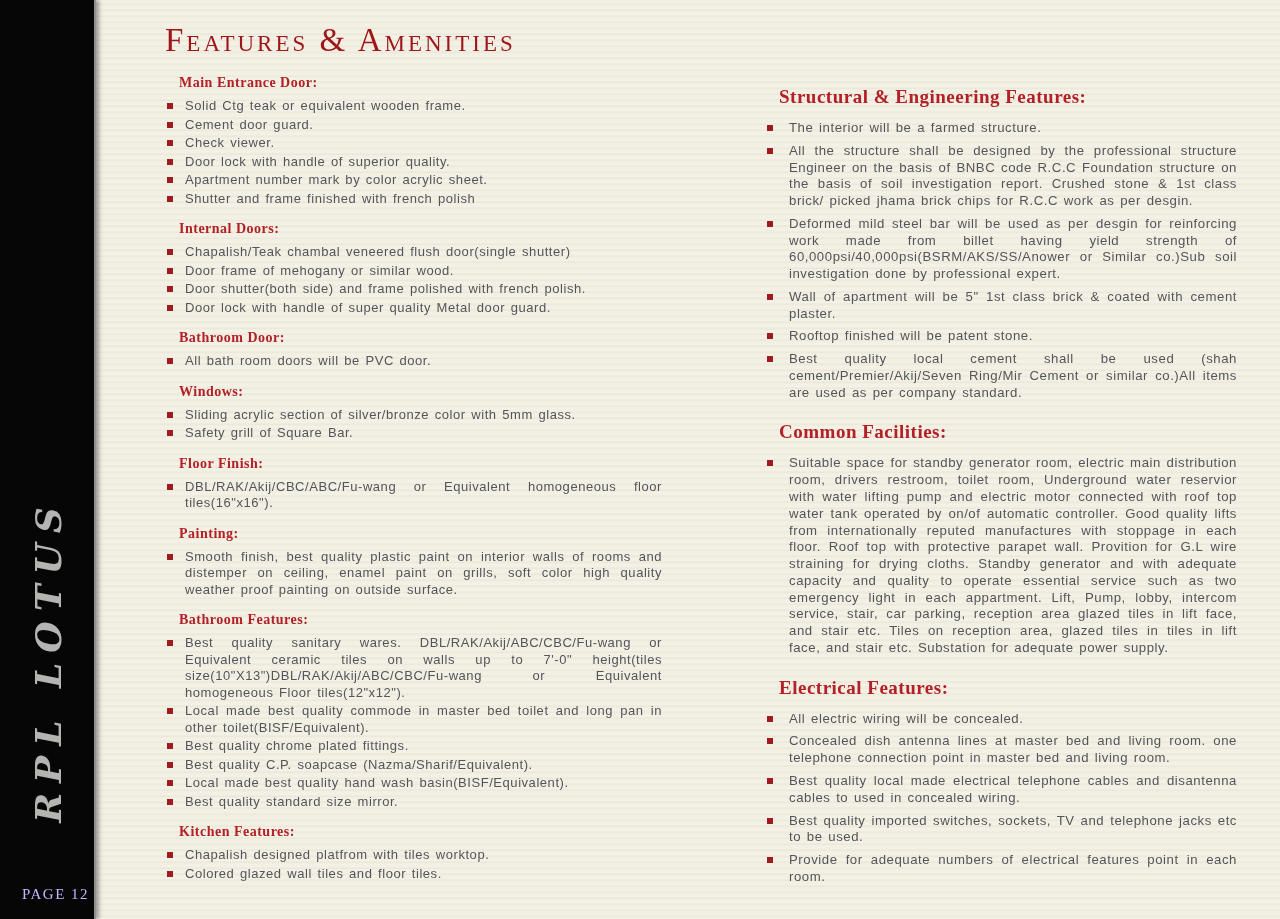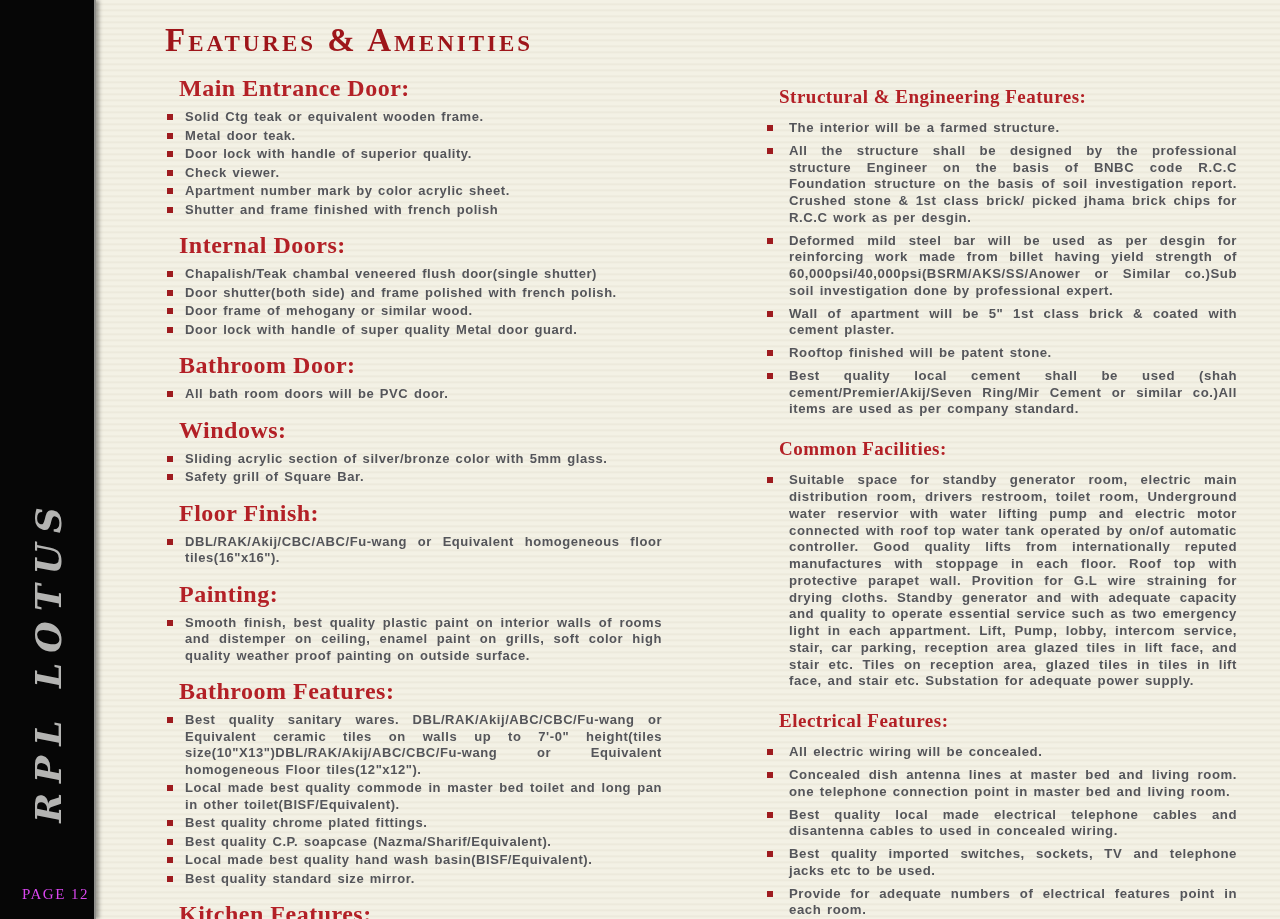--- a/index.html
+++ b/index.html
@@ -36,46 +36,46 @@
     white-space:nowrap;
     font-family:"DejaVu Serif", serif;
     font-style:italic;font-weight:700;
     font-size:36px;letter-spacing:10px;
     color:#b4b4b2;
   }
   .page-label{
     position:absolute;left:22px;bottom:16px;
     font-family:"Liberation Serif", serif;
     font-size:15px;letter-spacing:1.5px;
-    color:#d946ef;
+    color:#c4b5fd;
   }
   
   .col{position:absolute;color:var(--body-gray);}
   .col-left{left:165px;top:22px;width:497px;}
   .col-right{left:765px;top:66px;width:472px;}
   .doc-title{
     font-family:"Liberation Serif", serif;
     font-variant:small-caps;
-    font-weight:700;
+    font-weight:400;
     font-size:33px;
     letter-spacing:3px;
     color:var(--title-red);
     margin-bottom:16px;
   }
   .sec{margin-bottom:10px;}
   .sec-h{
     font-family:"Liberation Serif", serif;
     font-weight:700;
     color:var(--heading-red);
-    font-size:24px;
+    font-size:14px;
     letter-spacing:.5px;
     margin:14px 0 7px 14px;
   }
   .col-right .sec-h{font-size:19px;margin:20px 0 12px 14px;}
-  .items{list-style:none;font-weight:bold;}
+  .items{list-style:none;}
   .items li{
     display:flex;
     align-items:flex-start;
     font-size:13px;
     line-height:1.27;
     letter-spacing:.55px;
     word-spacing:1.5px;
     margin-bottom:2px;
   }
   .col-right .items li{margin-bottom:6px;font-size:13.2px;}
@@ -103,54 +103,54 @@
 
   <section class="sec">
         <h2 class="sec-h">Main Entrance Door:</h2>
         <ul class="items">
           <li>
             <span class="blt"></span>
             <span class="txt">Solid Ctg teak or equivalent wooden frame.</span>
           </li>
           <li>
             <span class="blt"></span>
-            <span class="txt">Metal door teak.</span>
+            <span class="txt">Cement door guard.</span>
+          </li>
+          <li>
+            <span class="blt"></span>
+            <span class="txt">Check viewer.</span>
           </li>
           <li>
             <span class="blt"></span>
             <span class="txt">Door lock with handle of superior quality.</span>
           </li>
           <li>
             <span class="blt"></span>
-            <span class="txt">Check viewer.</span>
-          </li>
-          <li>
-            <span class="blt"></span>
             <span class="txt">Apartment number mark by color acrylic sheet.</span>
           </li>
           <li>
             <span class="blt"></span>
             <span class="txt">Shutter and frame finished with french polish</span>
           </li>
         </ul>
       </section>
       <section class="sec">
         <h2 class="sec-h">Internal Doors:</h2>
         <ul class="items">
           <li>
             <span class="blt"></span>
             <span class="txt">Chapalish/Teak chambal veneered flush door(single shutter)</span>
           </li>
           <li>
             <span class="blt"></span>
+            <span class="txt">Door frame of mehogany or similar wood.</span>
+          </li>
+          <li>
+            <span class="blt"></span>
             <span class="txt">Door shutter(both side) and frame polished with french polish.</span>
-          </li>
-          <li>
-            <span class="blt"></span>
-            <span class="txt">Door frame of mehogany or similar wood.</span>
           </li>
           <li>
             <span class="blt"></span>
             <span class="txt">Door lock with handle of super quality Metal door guard.</span>
           </li>
         </ul>
       </section>
       <section class="sec">
         <h2 class="sec-h">Bathroom Door:</h2>
         <ul class="items">

